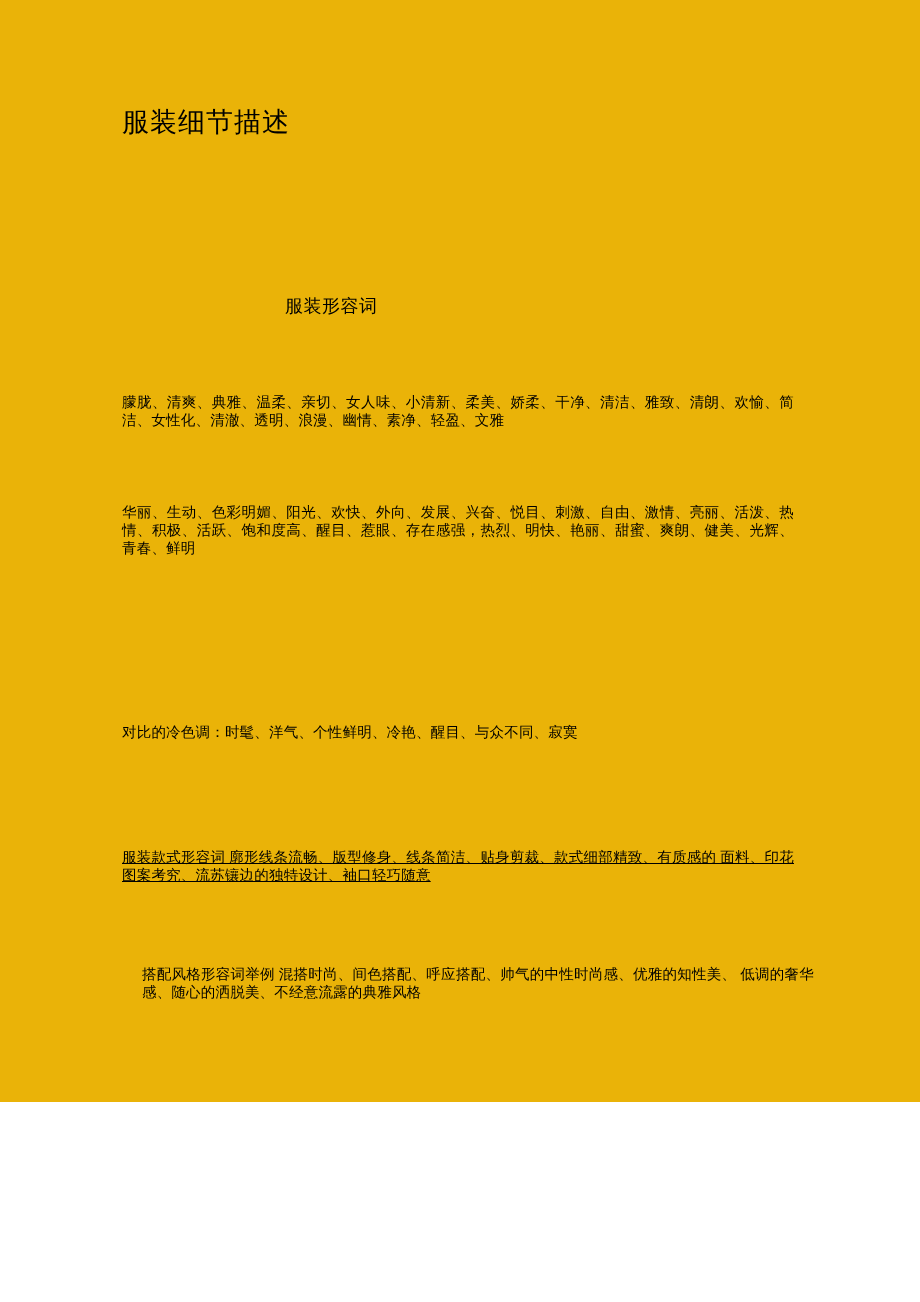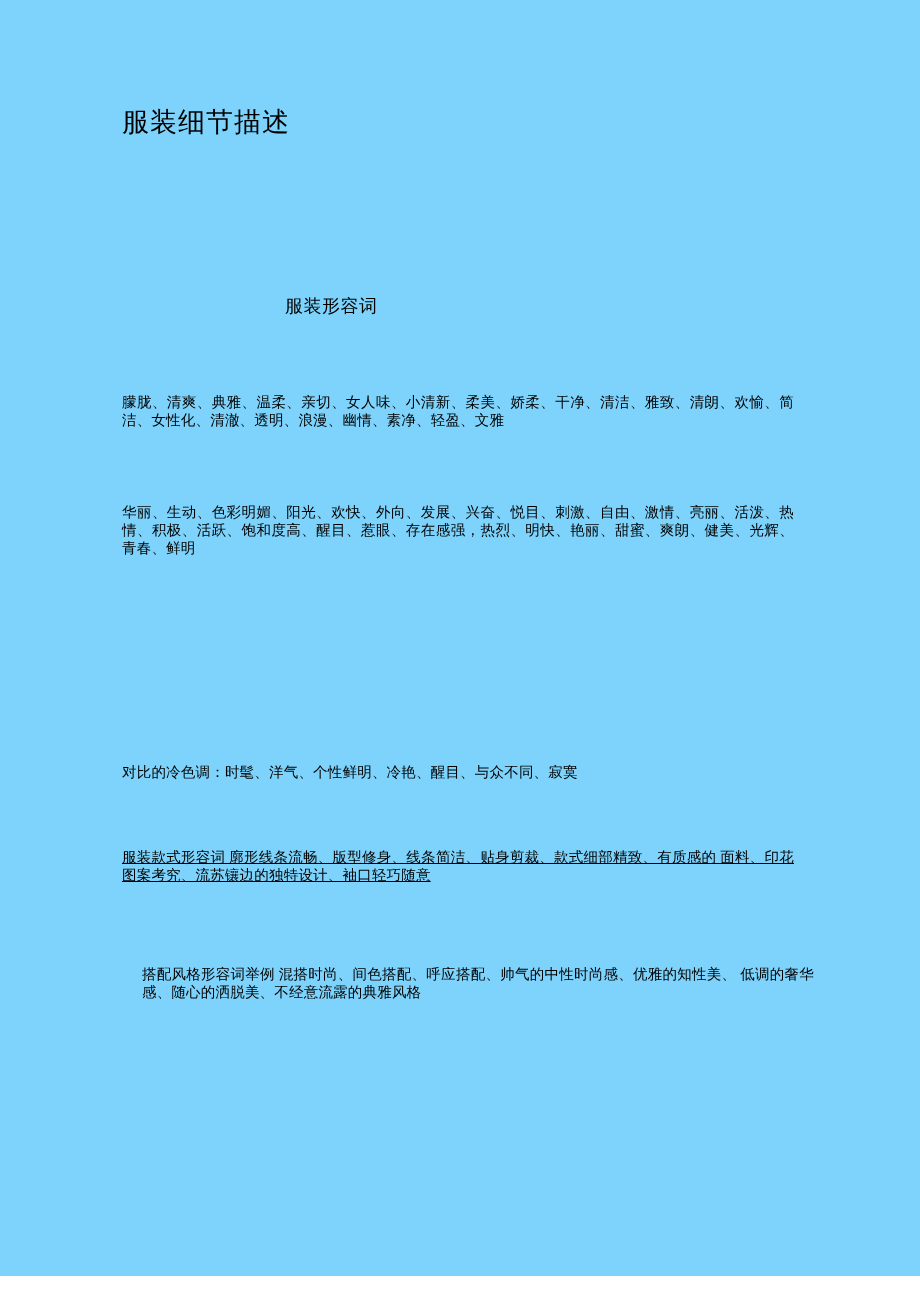--- a/index.html
+++ b/index.html
@@ -7,22 +7,22 @@
     padding: 0;
     background: #ffffff;
   }
   body {
     font-family: "Liberation Serif", "DejaVu Serif", serif;
     color: #000000;
   }
   .page {
     position: relative;
     width: 920px;
-    height: 1276px;
-    background: #7dd3fc;
+    height: 1102px;
+    background: #eab308;
     overflow: hidden;
     box-sizing: border-box;
   }
   .doc-title {
     position: absolute;
     left: 122px;
     top: 86px;
     font-family: "Liberation Sans", "DejaVu Sans", sans-serif;
     font-size: 27px;
     font-weight: 400;
@@ -46,21 +46,21 @@
     font-size: 14.5px;
     line-height: 18px;
     text-align: justify;
     text-justify: inter-ideograph;
     color: #000000;
     letter-spacing: 0.2px;
   }
   .b1 { top: 378px; }
   .b2 { top: 488px; }
   .b3 { top: 627px; }
-  .b4 { top: 748px; }
+  .b4 { top: 708px; }
   .b5 { top: 833px; text-decoration: underline; }
   .b6 { top: 950px; margin-left: 20px; }
   .b7 { top: 1084px; }
   .b7 { width: 676px; }
 </style>
 </head>
 <body>
 
 <div class="page">
 

